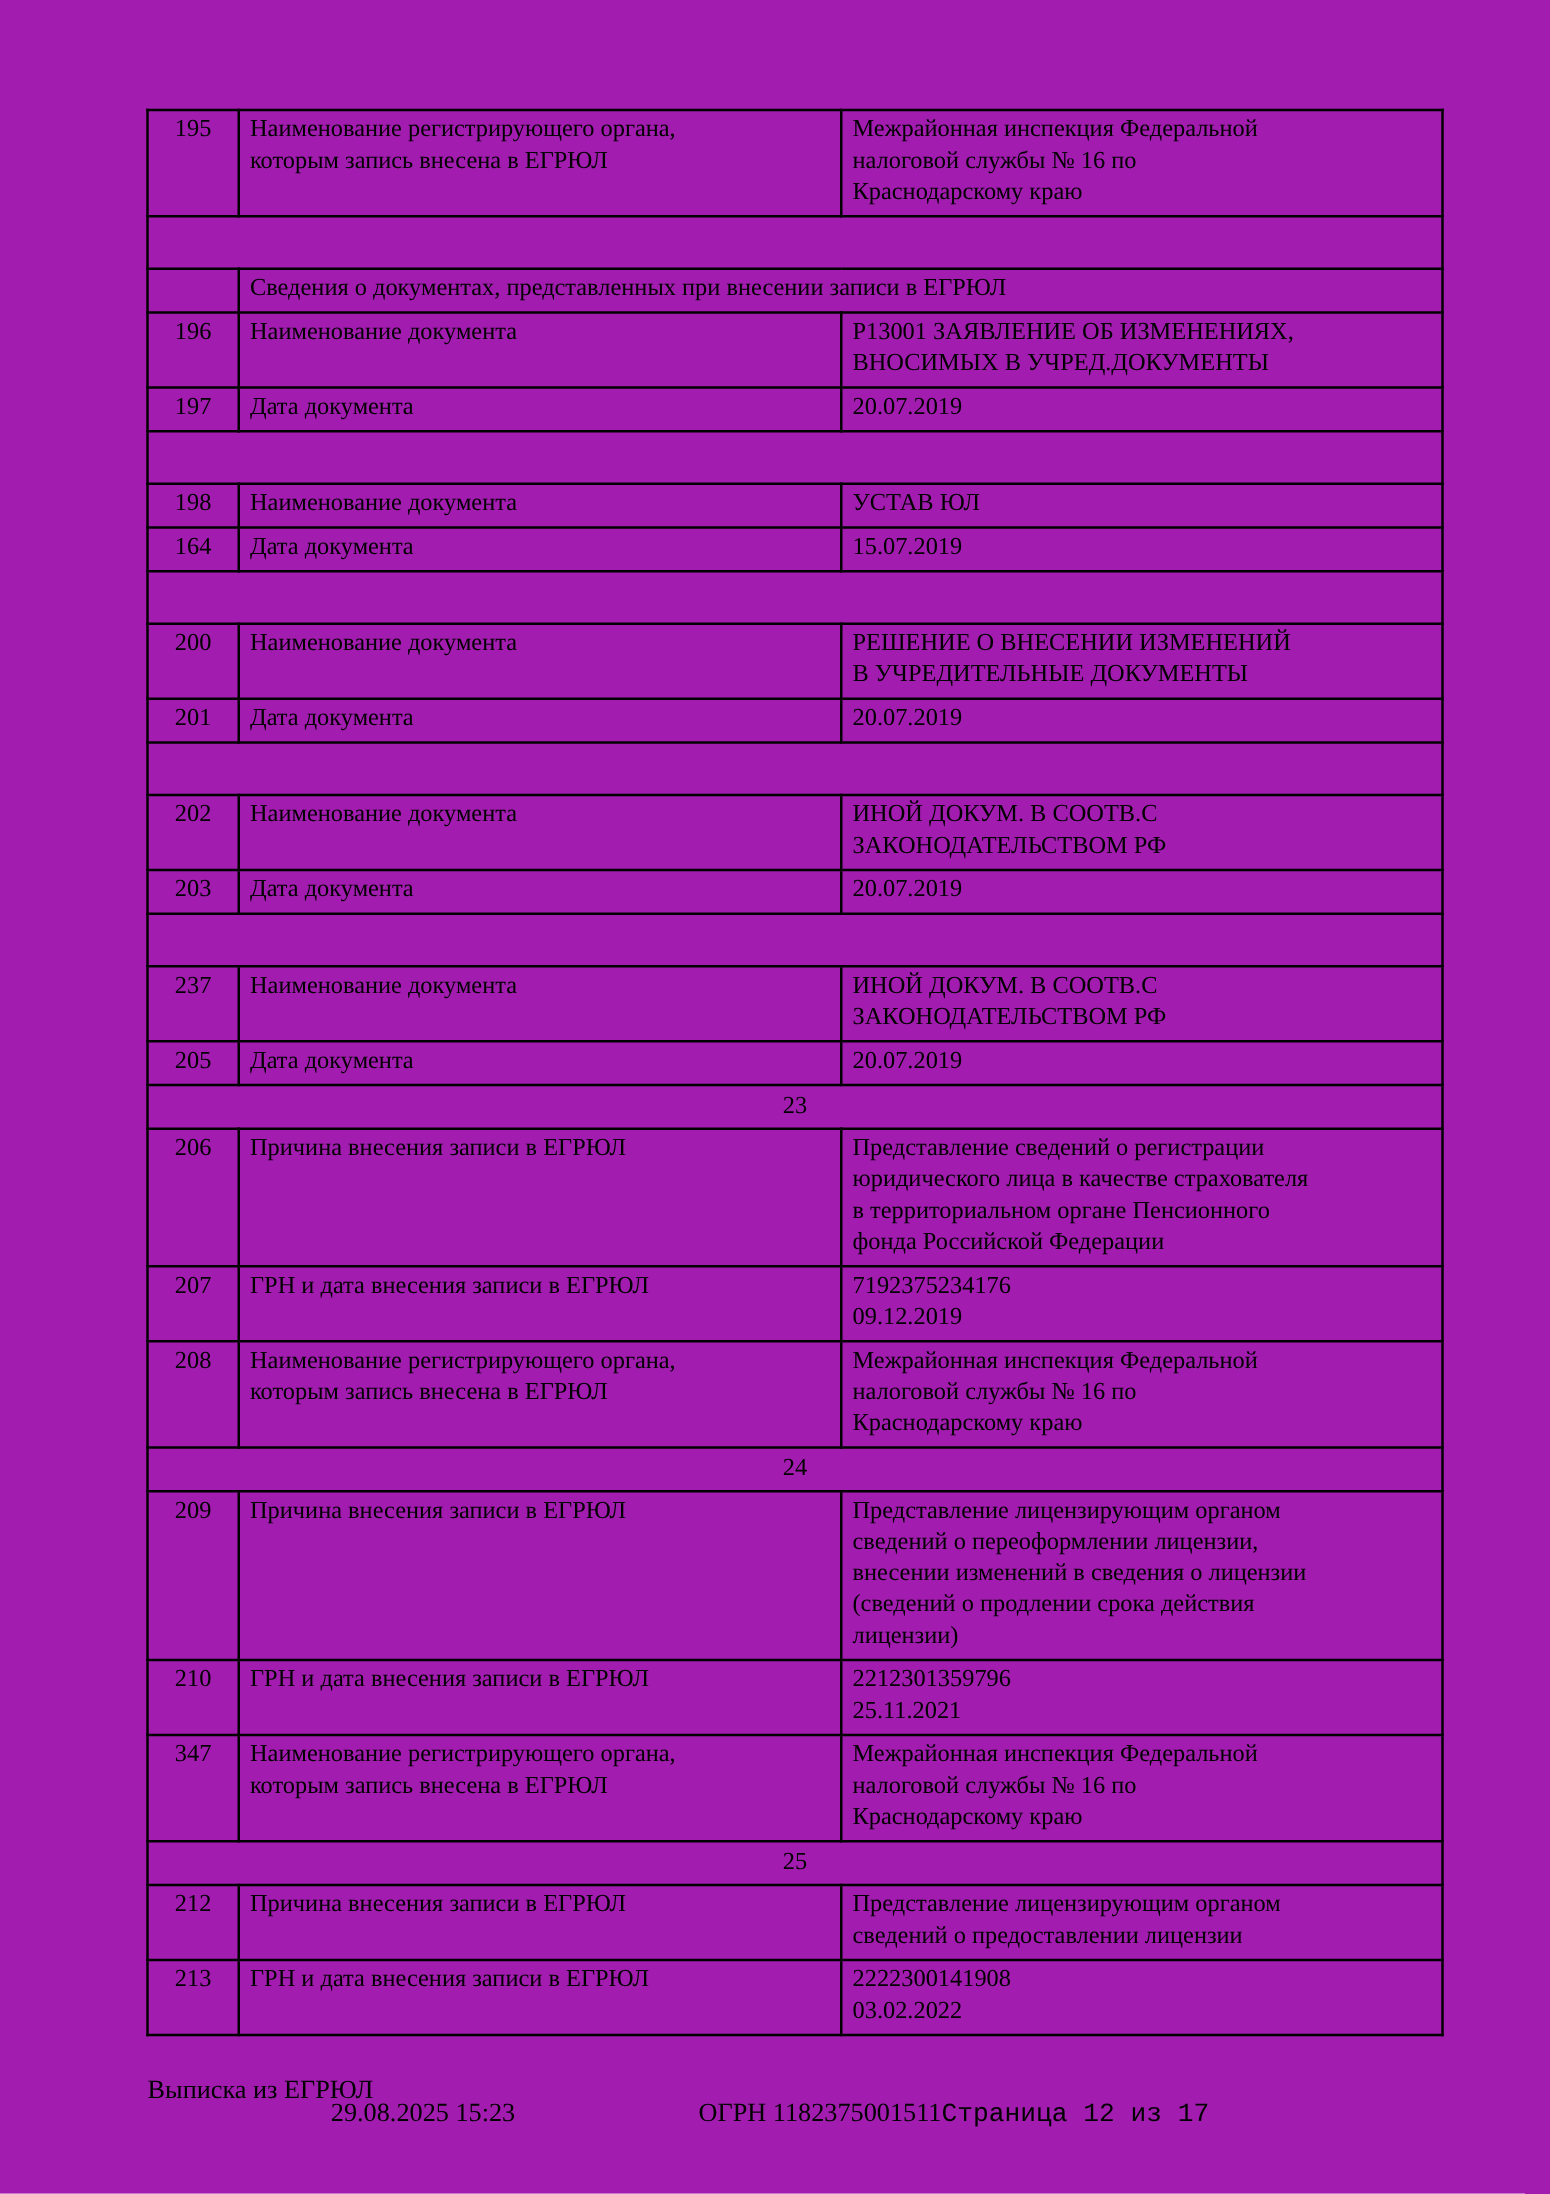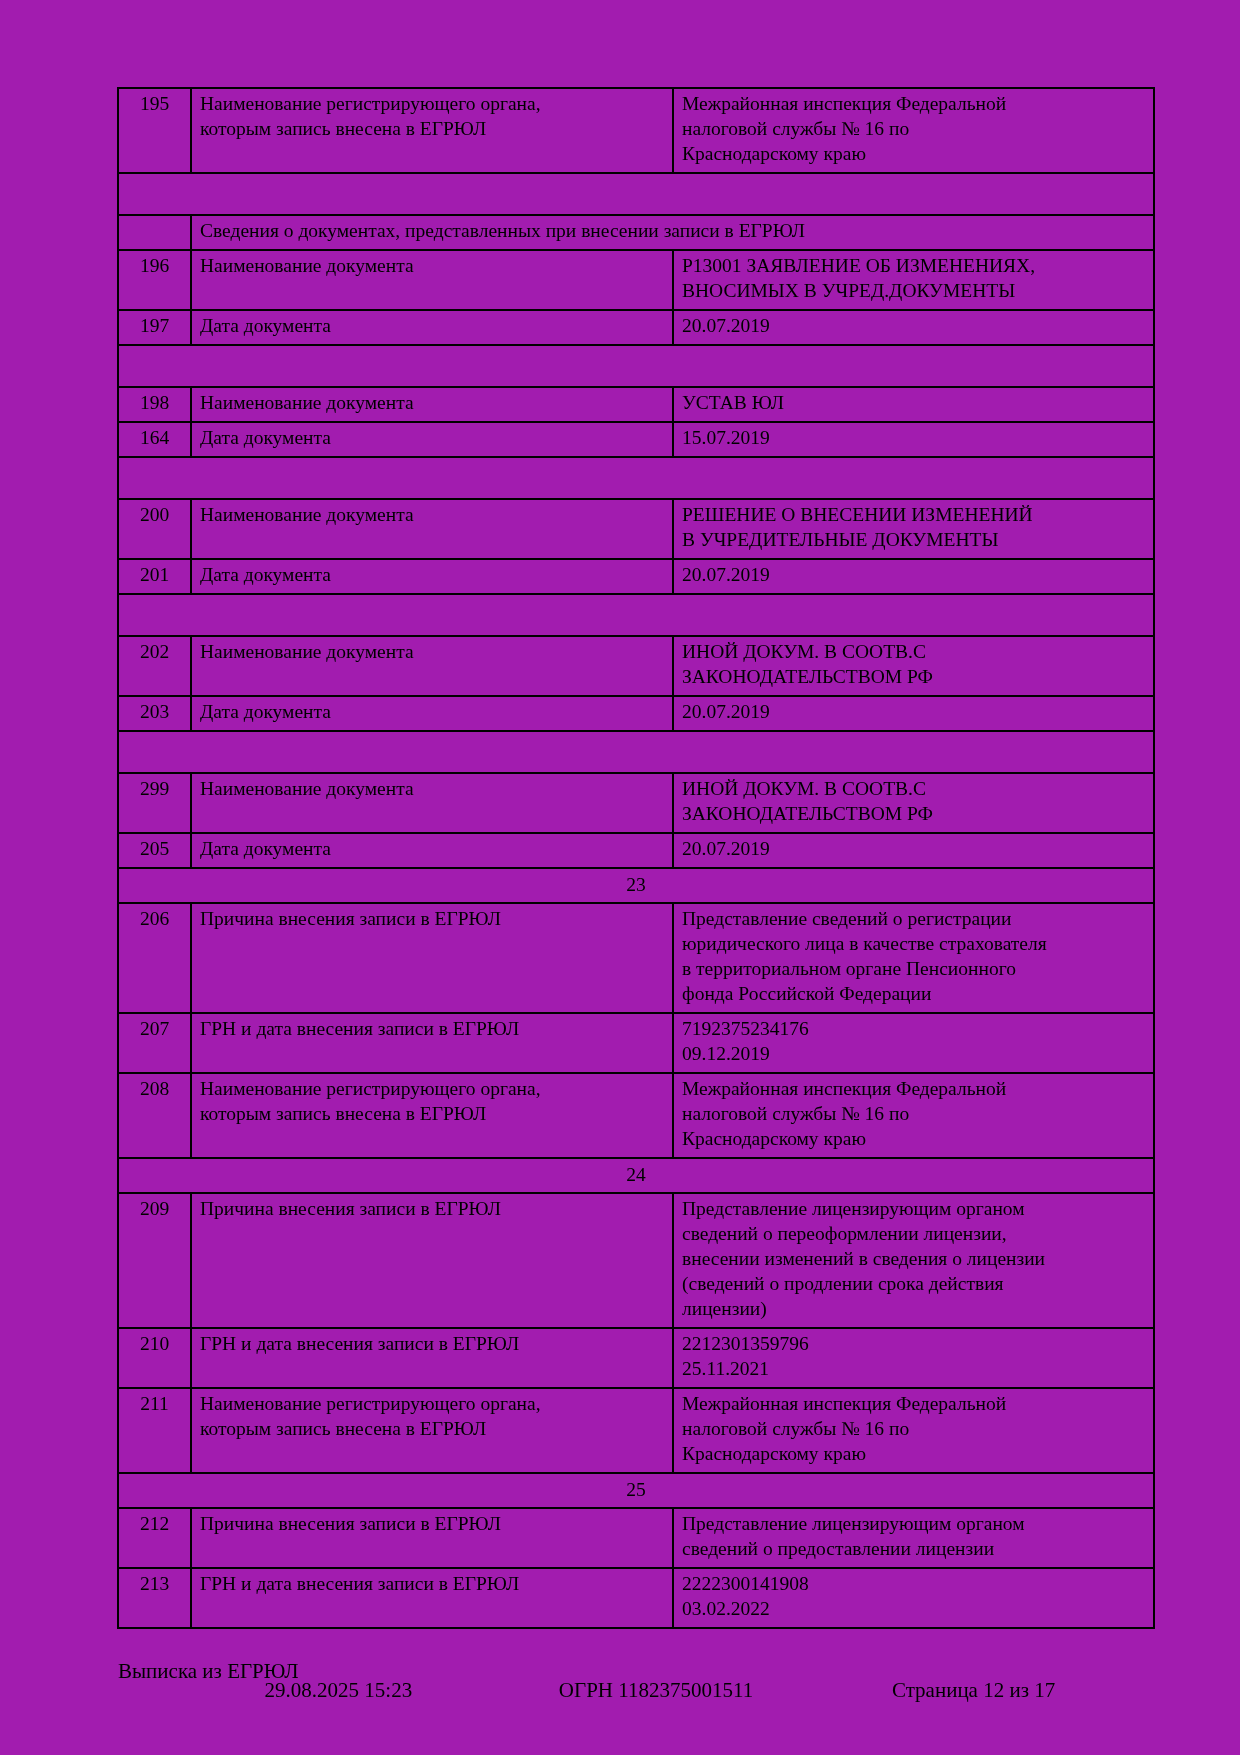--- a/index.html
+++ b/index.html
@@ -52,21 +52,21 @@
     font-size: 21px;
     line-height: 19px;
   }
   .footer-line2 {
     display: grid;
     grid-template-columns: 1fr auto 1fr;
     align-items: baseline;
   }
   .footer-line2 .f-left  { text-align: center; }
   .footer-line2 .f-mid   { text-align: right; }
-  .footer-line2 .f-right { text-align: center; }
+  .footer-line2 .f-right { text-align: left; font-family: Liberation Mono, monospace; }
 </style>
 </head>
 <body>
 
 <div class="page">
 
   <table class="egrul">
     <colgroup>
       <col style="width:73px">
       <col style="width:482px">
@@ -137,21 +137,21 @@
         </tr>
         <tr class="data">
           <td class="num">203</td>
           <td>Дата документа</td>
           <td>20.07.2019</td>
         </tr>
         <tr class="spacer">
           <td colspan="3"></td>
         </tr>
         <tr class="data">
-          <td class="num">299</td>
+          <td class="num">237</td>
           <td>Наименование документа</td>
           <td>ИНОЙ ДОКУМ. В СООТВ.С
 ЗАКОНОДАТЕЛЬСТВОМ РФ</td>
         </tr>
         <tr class="data">
           <td class="num">205</td>
           <td>Дата документа</td>
           <td>20.07.2019</td>
         </tr>
         <tr class="section">
@@ -191,21 +191,21 @@
 (сведений о продлении срока действия
 лицензии)</td>
         </tr>
         <tr class="data">
           <td class="num">210</td>
           <td>ГРН и дата внесения записи в ЕГРЮЛ</td>
           <td>2212301359796
 25.11.2021</td>
         </tr>
         <tr class="data">
-          <td class="num">211</td>
+          <td class="num">347</td>
           <td>Наименование регистрирующего органа,
 которым запись внесена в ЕГРЮЛ</td>
           <td>Межрайонная инспекция Федеральной
 налоговой службы № 16 по
 Краснодарскому краю</td>
         </tr>
         <tr class="section">
           <td colspan="3">25</td>
         </tr>
         <tr class="data">

